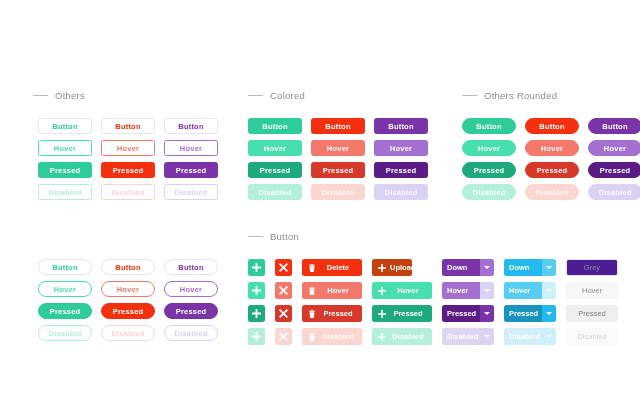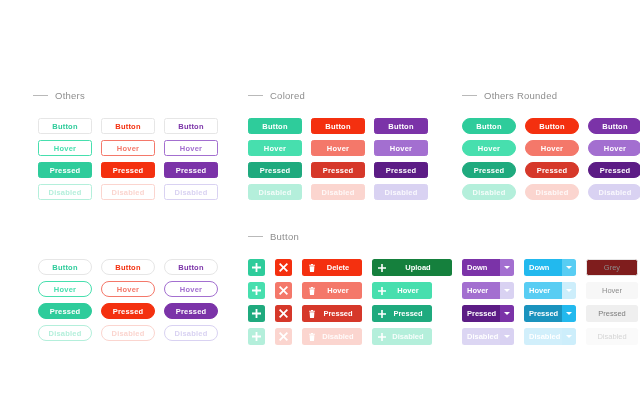--- a/index.html
+++ b/index.html
@@ -361,21 +361,21 @@
         <div class="ibtn" style="width: 60px; background: rgb(251, 213, 207);">
           <span class="glyph">
             <svg width="8" height="8" viewBox="0 0 10 11">
               <path d="M3.6 0h2.8v1H9v1.3H1V1h2.6V0zM1.7 3h6.6l-.5 7.2a.9.9 0 0 1-.9.8H3.1a.9.9 0 0 1-.9-.8L1.7 3z" fill="#ffffff"></path>
             </svg>
           </span>
           <span class="lbl" style="color: rgb(255, 255, 255); opacity: 0.9;">Disabled</span>
         </div>
       </div>
     <div class="col" style="margin-right:10px;">
-        <div class="ibtn" style="width: 80px; background: #15803d;">
+        <div class="ibtn" style="width: 40px; background: #c2410c;">
           <span class="glyph">
             <svg width="8" height="8" viewBox="0 0 10 10">
               <path d="M4 0h2v4h4v2H6v4H4V6H0V4h4z" fill="#ffffff"></path>
             </svg>
           </span>
           <span class="lbl" style="color: rgb(255, 255, 255);">Upload</span>
         </div>
         <div class="ibtn" style="width: 60px; background: rgb(71, 223, 174);">
           <span class="glyph">
             <svg width="8" height="8" viewBox="0 0 10 10">
@@ -447,21 +447,21 @@
           </span>
         </div>
         <div class="ddl">
           <span class="main" style="background: rgb(205, 238, 251); color: rgb(255, 255, 255); opacity: 0.9;">Disabled</span>
           <span class="caret" style="background: rgb(205, 238, 251);">
             <span class="caret-tri"></span>
           </span>
         </div>
       </div>
     <div class="col">
-        <div class="grey-btn" style="background: #7f1d1d; border: 1px solid rgb(230, 230, 230); color: rgb(141, 141, 141);">
+        <div class="grey-btn" style="background: #4c1d95; border: 1px solid rgb(230, 230, 230); color: rgb(141, 141, 141);">
           <span>Grey</span>
         </div>
         <div class="grey-btn" style="background: rgb(247, 247, 247); color: rgb(141, 141, 141);">
           <span>Hover</span>
         </div>
         <div class="grey-btn" style="background: rgb(239, 239, 239); color: rgb(125, 125, 125);">
           <span>Pressed</span>
         </div>
         <div class="grey-btn" style="background: rgb(250, 250, 250); color: rgb(213, 213, 213);">
           <span>Disabled</span>

